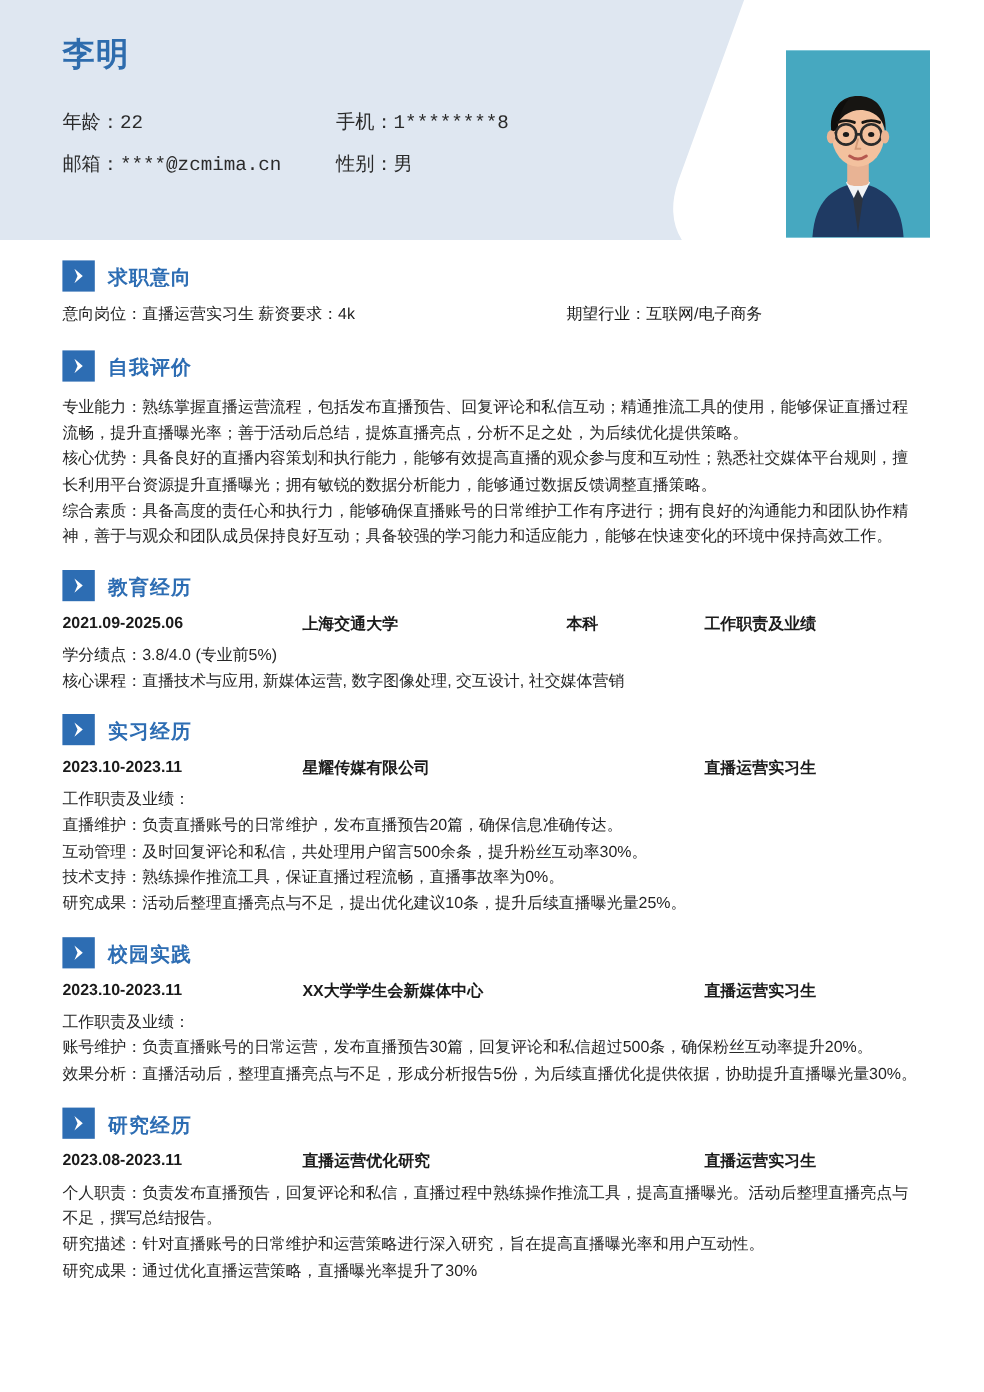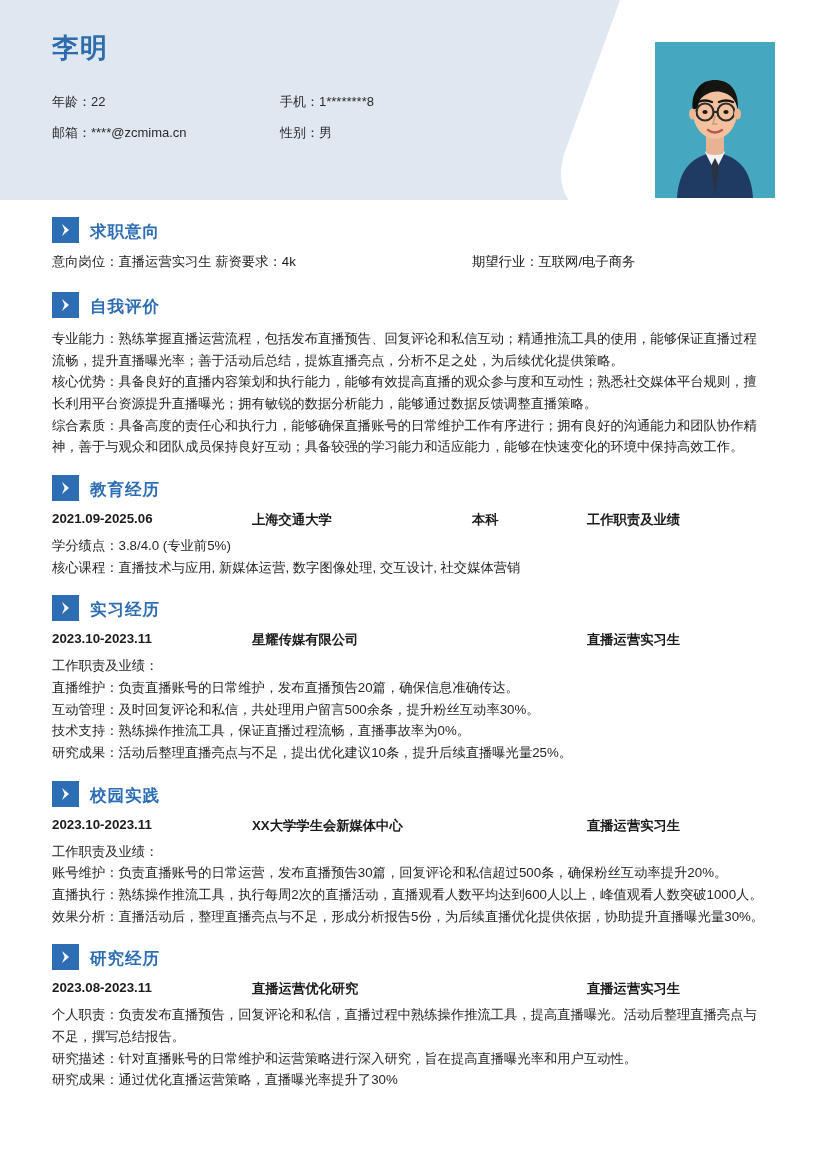--- a/index.html
+++ b/index.html
@@ -17,20 +17,21 @@
     background: #ffffff;
   }
 
   
   .header {
     position: relative;
     width: 820px;
     height: 200px;
     background: #dfe7f1;
     overflow: hidden;
+    font-family: Liberation Mono, monospace;
   }
   .header-white-shape {
     position: absolute;
     top: -40px;
     right: -60px;
     width: 340px;
     height: 260px;
     background: #ffffff;
     border-radius: 0 0 0 70px;
     transform: skewX(-20deg);
@@ -50,21 +51,21 @@
   }
   .contact-grid {
     margin-top: 30px;
     width: 430px;
   }
   .contact-row {
     display: flex;
     margin-bottom: 16px;
   }
   .contact-cell {
-    font-size: 13px;
+    font-size: 16px;
     color: #2a2a2a;
     line-height: 1.2;
   }
   .contact-cell.col1 { width: 228px; }
   .contact-cell.col2 { width: 200px; }
 
   .photo-frame {
     position: absolute;
     z-index: 3;
     top: 42px;
@@ -276,21 +277,20 @@
         </span>
         <span class="section-title">校园实践</span>
       </div>
       <div class="cols">
         <span class="c1">2023.10-2023.11</span>
         <span class="c2">XX大学学生会新媒体中心</span>
         <span class="c-right">直播运营实习生</span>
       </div>
       <div class="para">工作职责及业绩：</div>
       <div class="para">账号维护：负责直播账号的日常运营，发布直播预告30篇，回复评论和私信超过500条，确保粉丝互动率提升20%。</div>
-      <div class="para">直播执行：熟练操作推流工具，执行每周2次的直播活动，直播观看人数平均达到600人以上，峰值观看人数突破1000人。</div>
       <div class="para">效果分析：直播活动后，整理直播亮点与不足，形成分析报告5份，为后续直播优化提供依据，协助提升直播曝光量30%。</div>
     </div>
 
     <div class="block">
       <div class="section-head">
         <span class="chev-box">
           <svg width="13" height="14" viewBox="0 0 13 14">
               <path d="M3 1 L10 7 L3 13 L5.6 7 Z" fill="#ffffff"></path>
             </svg>
         </span>

